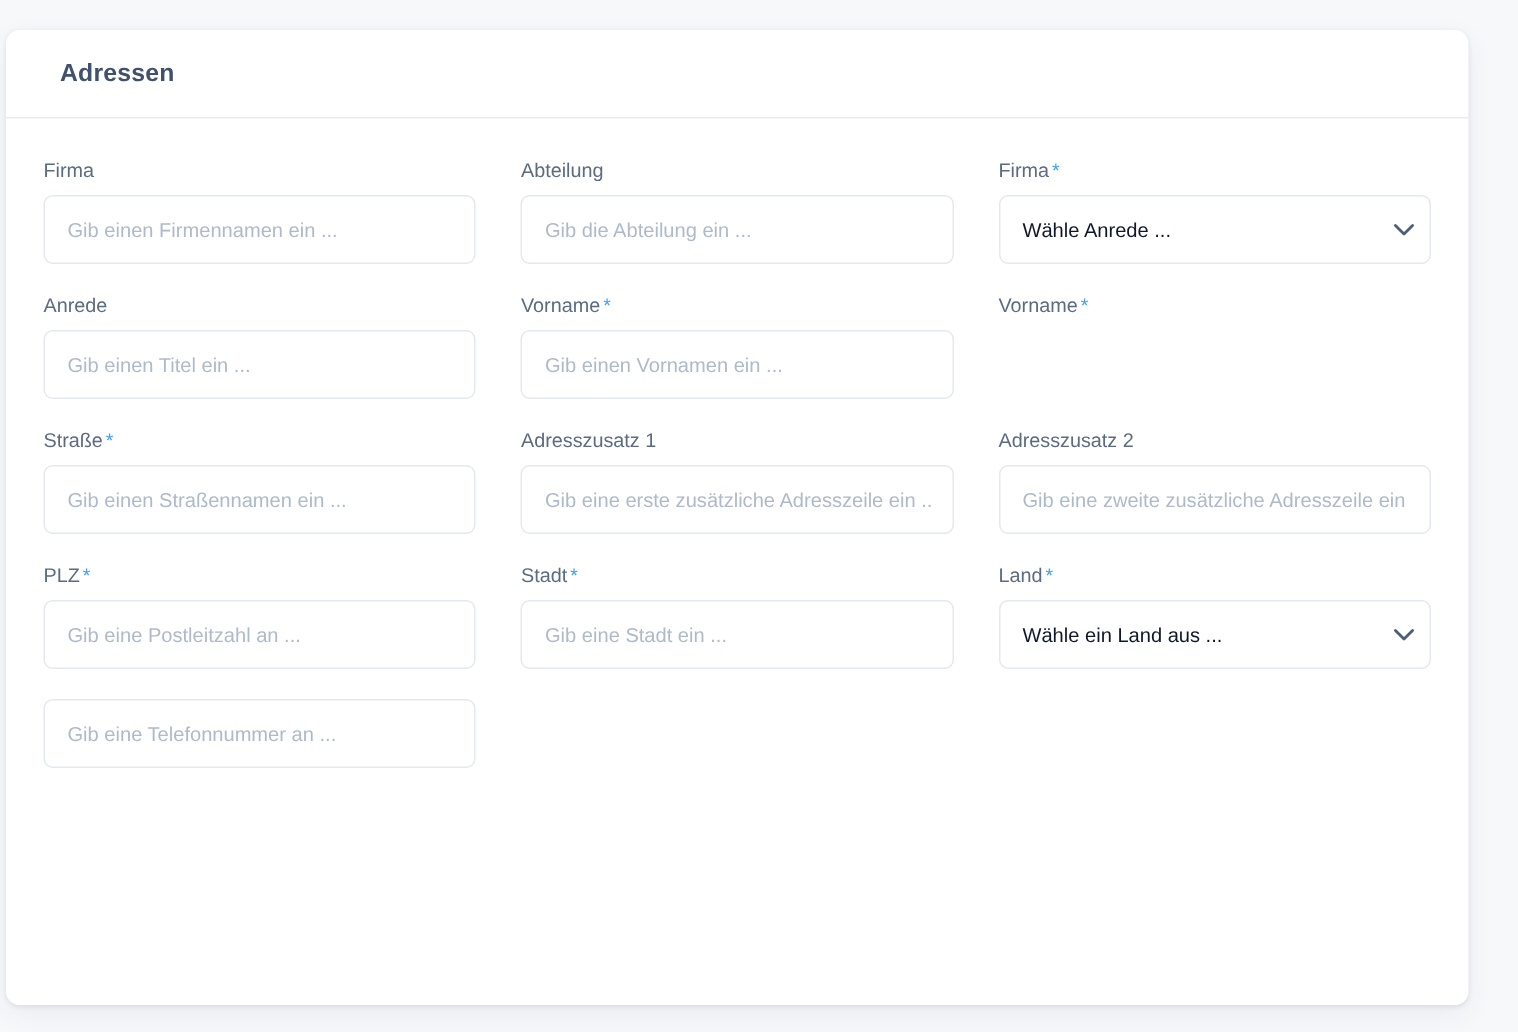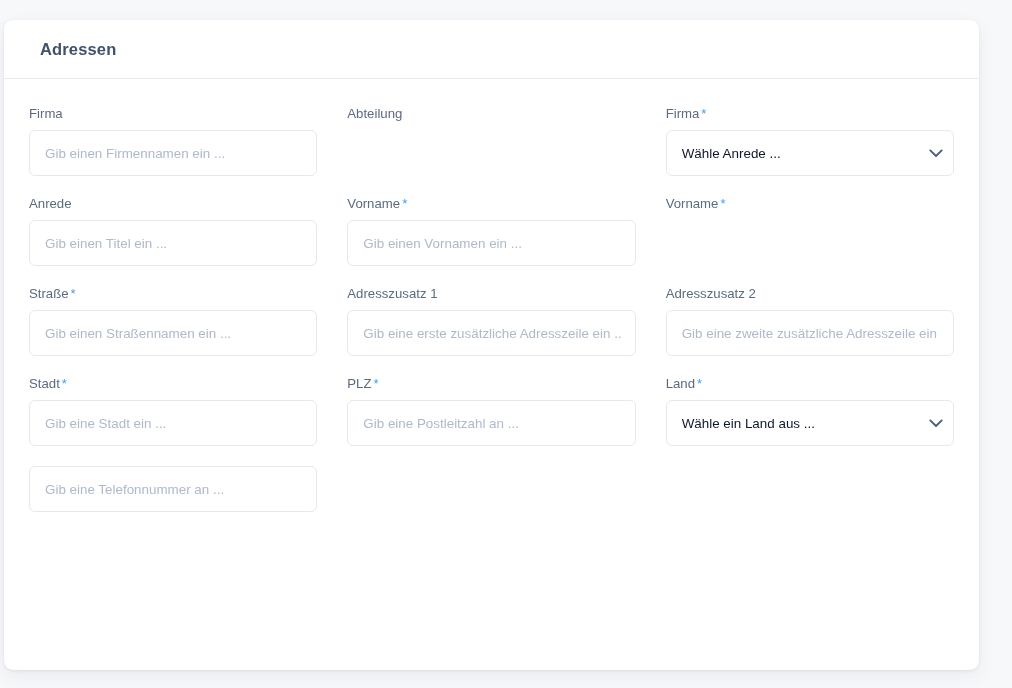--- a/index.html
+++ b/index.html
@@ -140,20 +140,23 @@
   <div class="card-body">
     <div class="form-grid" id="form-grid">
         <div class="field span-1">
           <label class="field-label"><span>Firma</span></label>
           <div class="control">
             <input type="text" placeholder="Gib einen Firmennamen ein ..." style="">
           </div>
         </div>
         <div class="field span-1">
           <label class="field-label"><span>Abteilung</span></label>
+          <div class="control">
+            <input type="text" placeholder="Gib die Abteilung ein ..." style="">
+          </div>
         </div>
         <div class="field span-1">
           <label class="field-label"><span>Firma</span><span class="req">*</span></label>
           <div class="control select">
             <span class="value">Wähle Anrede ...</span>
             <span class="chevron">
               <svg width="14" height="9" viewBox="0 0 14 9">
                 <path d="M1.3 1.4 L7 7 L12.7 1.4" fill="none" stroke="#4c5f7a" stroke-width="1.9" stroke-linecap="round" stroke-linejoin="round"></path>
               </svg>
             </span>
@@ -186,29 +189,29 @@
             <input type="text" placeholder="Gib eine erste zusätzliche Adresszeile ein ..." style="">
           </div>
         </div>
         <div class="field span-1">
           <label class="field-label"><span>Adresszusatz 2</span></label>
           <div class="control">
             <input type="text" placeholder="Gib eine zweite zusätzliche Adresszeile ein ..." style="">
           </div>
         </div>
         <div class="field span-1">
+          <label class="field-label"><span>PLZ</span><span class="req">*</span></label>
+          <div class="control">
+            <input type="text" placeholder="Gib eine Postleitzahl an ..." style="">
+          </div>
+        </div>
+        <div class="field span-1">
           <label class="field-label"><span>Stadt</span><span class="req">*</span></label>
           <div class="control">
             <input type="text" placeholder="Gib eine Stadt ein ..." style="">
-          </div>
-        </div>
-        <div class="field span-1">
-          <label class="field-label"><span>PLZ</span><span class="req">*</span></label>
-          <div class="control">
-            <input type="text" placeholder="Gib eine Postleitzahl an ..." style="">
           </div>
         </div>
         <div class="field span-1">
           <label class="field-label"><span>Land</span><span class="req">*</span></label>
           <div class="control select">
             <span class="value">Wähle ein Land aus ...</span>
             <span class="chevron">
               <svg width="14" height="9" viewBox="0 0 14 9">
                 <path d="M1.3 1.4 L7 7 L12.7 1.4" fill="none" stroke="#4c5f7a" stroke-width="1.9" stroke-linecap="round" stroke-linejoin="round"></path>
               </svg>

